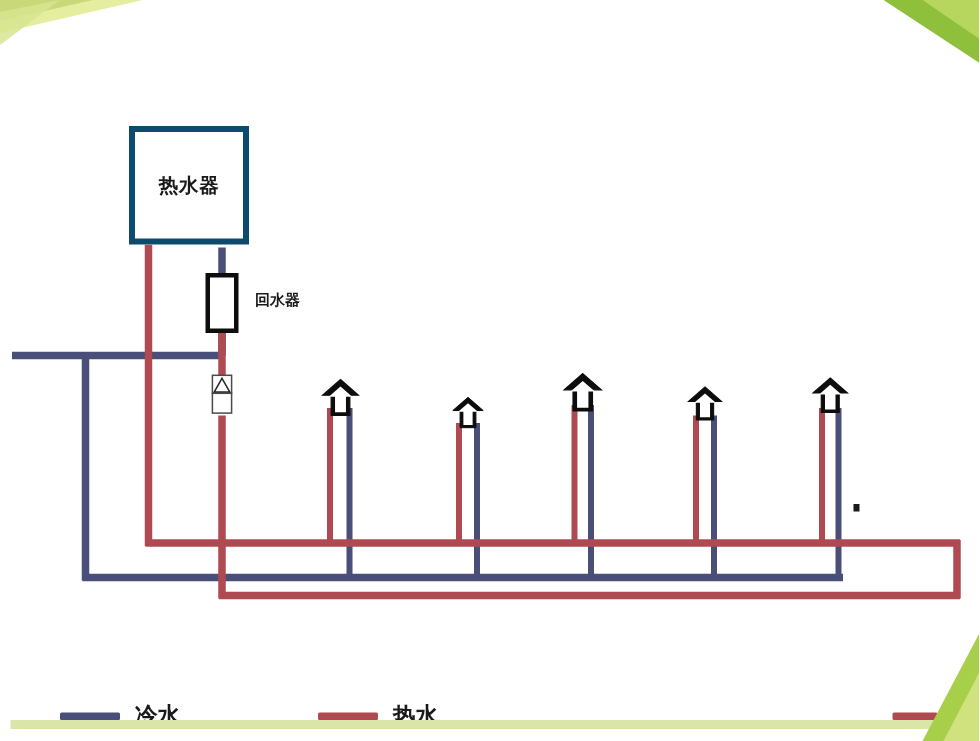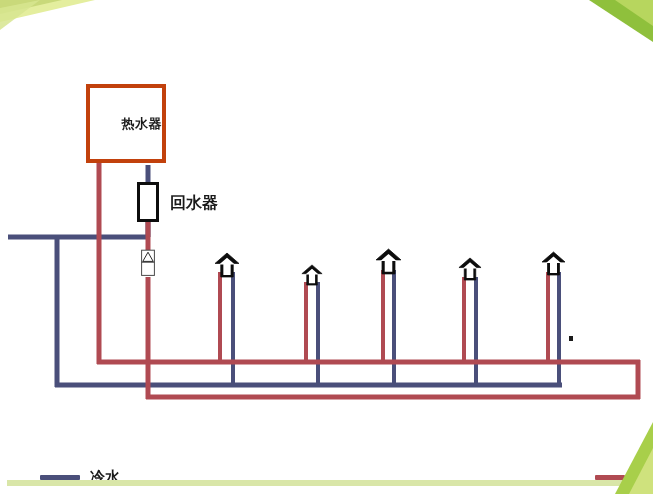--- a/index.html
+++ b/index.html
@@ -38,26 +38,26 @@
     height: 494px;
   }
 
   
   .heater-box {
     position: absolute;
     left: 86px;
     top: 84px;
     width: 80px;
     height: 79px;
-    border: 4px solid #c2410c;
+    border: 4px solid #0c4a6e;
     background: #ffffff;
     box-sizing: border-box;
     display: flex;
     align-items: center;
-    justify-content: flex-end;
+    justify-content: center;
   }
   .heater-label {
     font-size: 13px;
     color: #1a1a1a;
     font-weight: 700;
     letter-spacing: 0.5px;
     font-family: "DejaVu Sans", "Liberation Sans", sans-serif;
   }
 
   
@@ -68,21 +68,21 @@
     width: 22px;
     height: 40px;
     border: 3px solid #0d0d0d;
     background: #ffffff;
     box-sizing: border-box;
   }
   .pump-label {
     position: absolute;
     left: 170px;
     top: 193px;
-    font-size: 16px;
+    font-size: 10px;
     color: #1a1a1a;
     font-weight: 700;
     font-family: "DejaVu Sans", "Liberation Sans", sans-serif;
   }
 
   
   .valve-symbol {
     position: absolute;
     left: 140px;
     top: 249px;
@@ -230,20 +230,24 @@
   <div class="pump-box"></div>
   <div class="pump-label">回水器</div>
 
   <div class="legend-row">
 
     <div class="legend-item legend-cold">
       <span class="legend-swatch-cold"></span>
       <span class="legend-text">冷水</span>
     </div>
 
+    <div class="legend-item legend-hot">
+      <span class="legend-swatch-hot"></span>
+      <span class="legend-text">热水</span>
+    </div>
 
 
     <div class="legend-item legend-extra">
       <span class="legend-swatch-hot-small"></span>
       <span class="legend-text"></span>
     </div>
   </div>
 
   <div class="clip-strip"></div>
 

